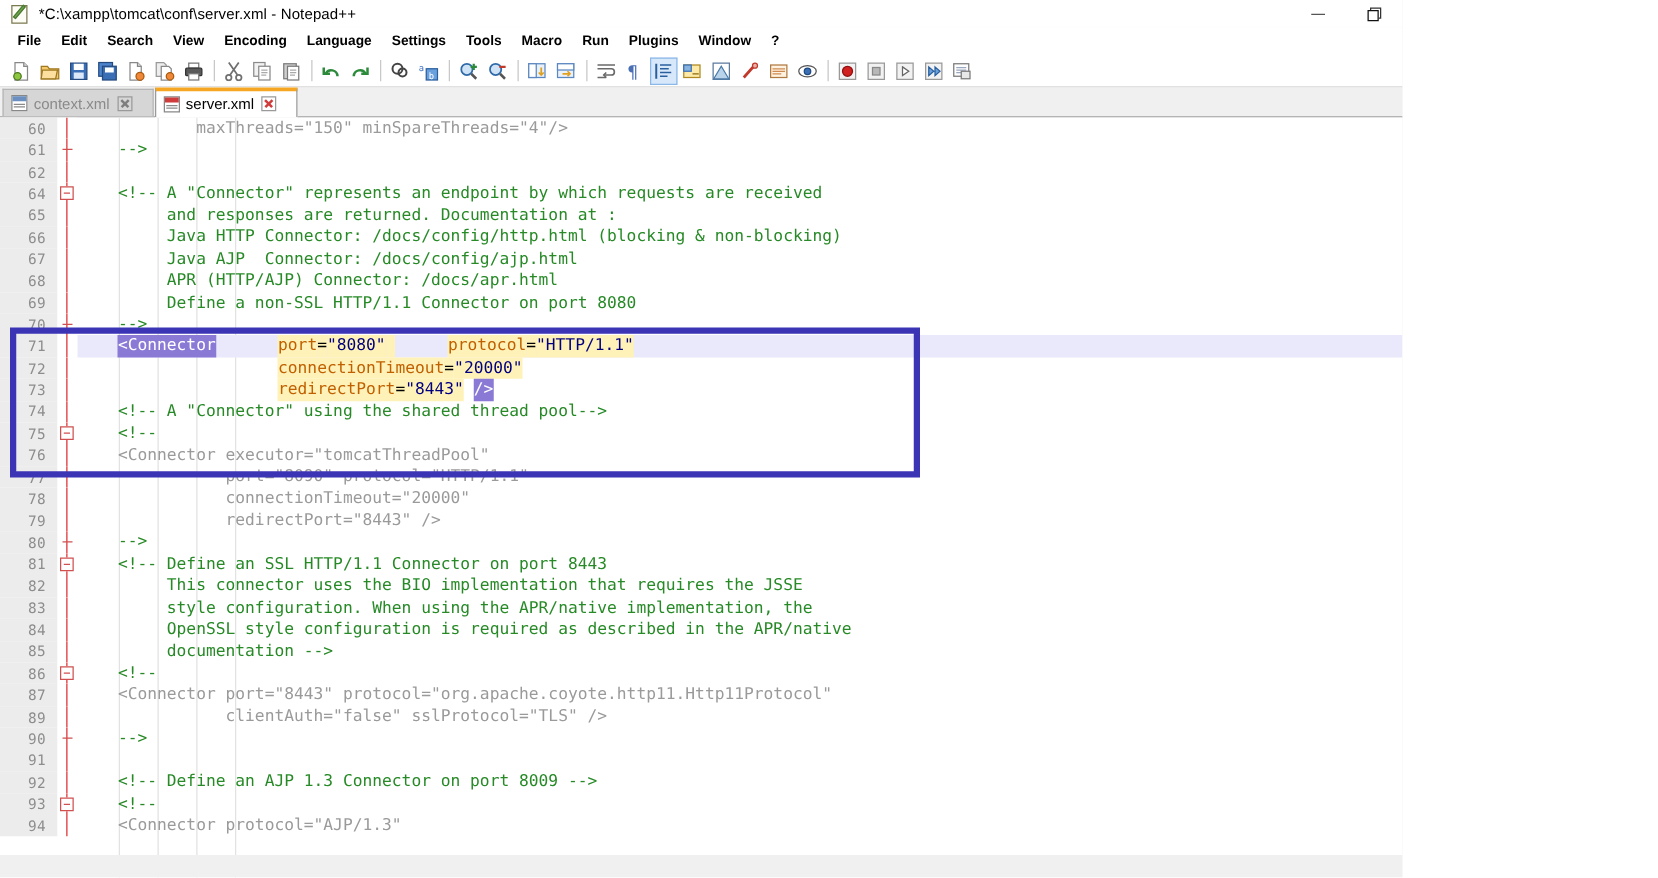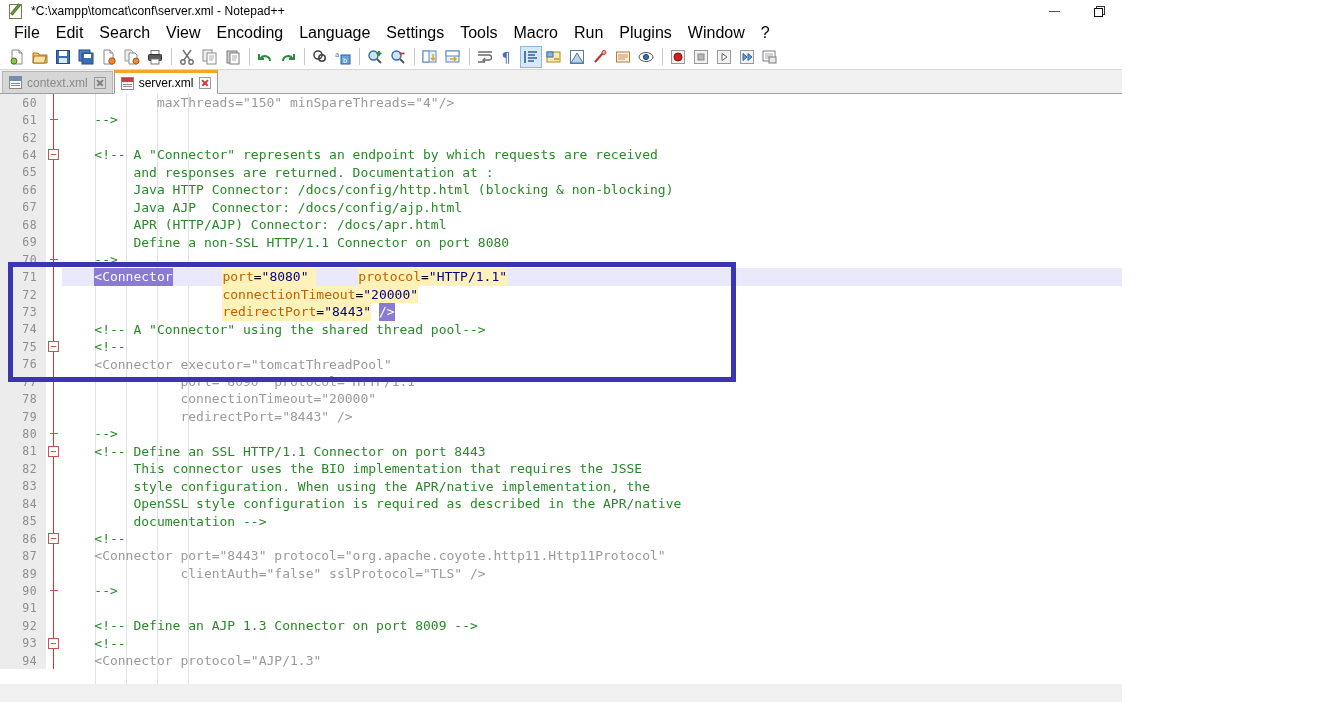--- a/index.html
+++ b/index.html
@@ -87,25 +87,26 @@
   
   .menubar {
     height: 22px;
     background: #ffffff;
     display: flex;
     align-items: center;
     padding-left: 6px;
     box-sizing: border-box;
   }
   .menu-item {
-    font-size: 16px;
+    font-size: 11px;
     color: #000;
     padding: 2px 8px;
     white-space: nowrap;
     cursor: default;
+    font-weight: bold;
   }
 
   
   .toolbar {
     height: 26px;
     background: #ffffff;
     border-bottom: 1px solid #d7d7d7;
     display: flex;
     align-items: center;
     padding-left: 6px;
@@ -132,21 +133,21 @@
     background: #f0f0f0;
     border-bottom: 1px solid #a0a0a0;
     display: flex;
     align-items: flex-end;
     padding-left: 2px;
     box-sizing: border-box;
   }
   .tab {
     height: 22px;
     display: flex; align-items: center;
-    padding: 0 6px 0 6px;
+    padding: 0 16px 0 6px;
     font-size: 12px;
     box-sizing: border-box;
     position: relative;
     margin-right: 1px;
   }
   .tab.inactive {
     background: #d6d6d6;
     color: #8a8a8a;
     border: 1px solid #b5b5b5;
     border-bottom: none;

